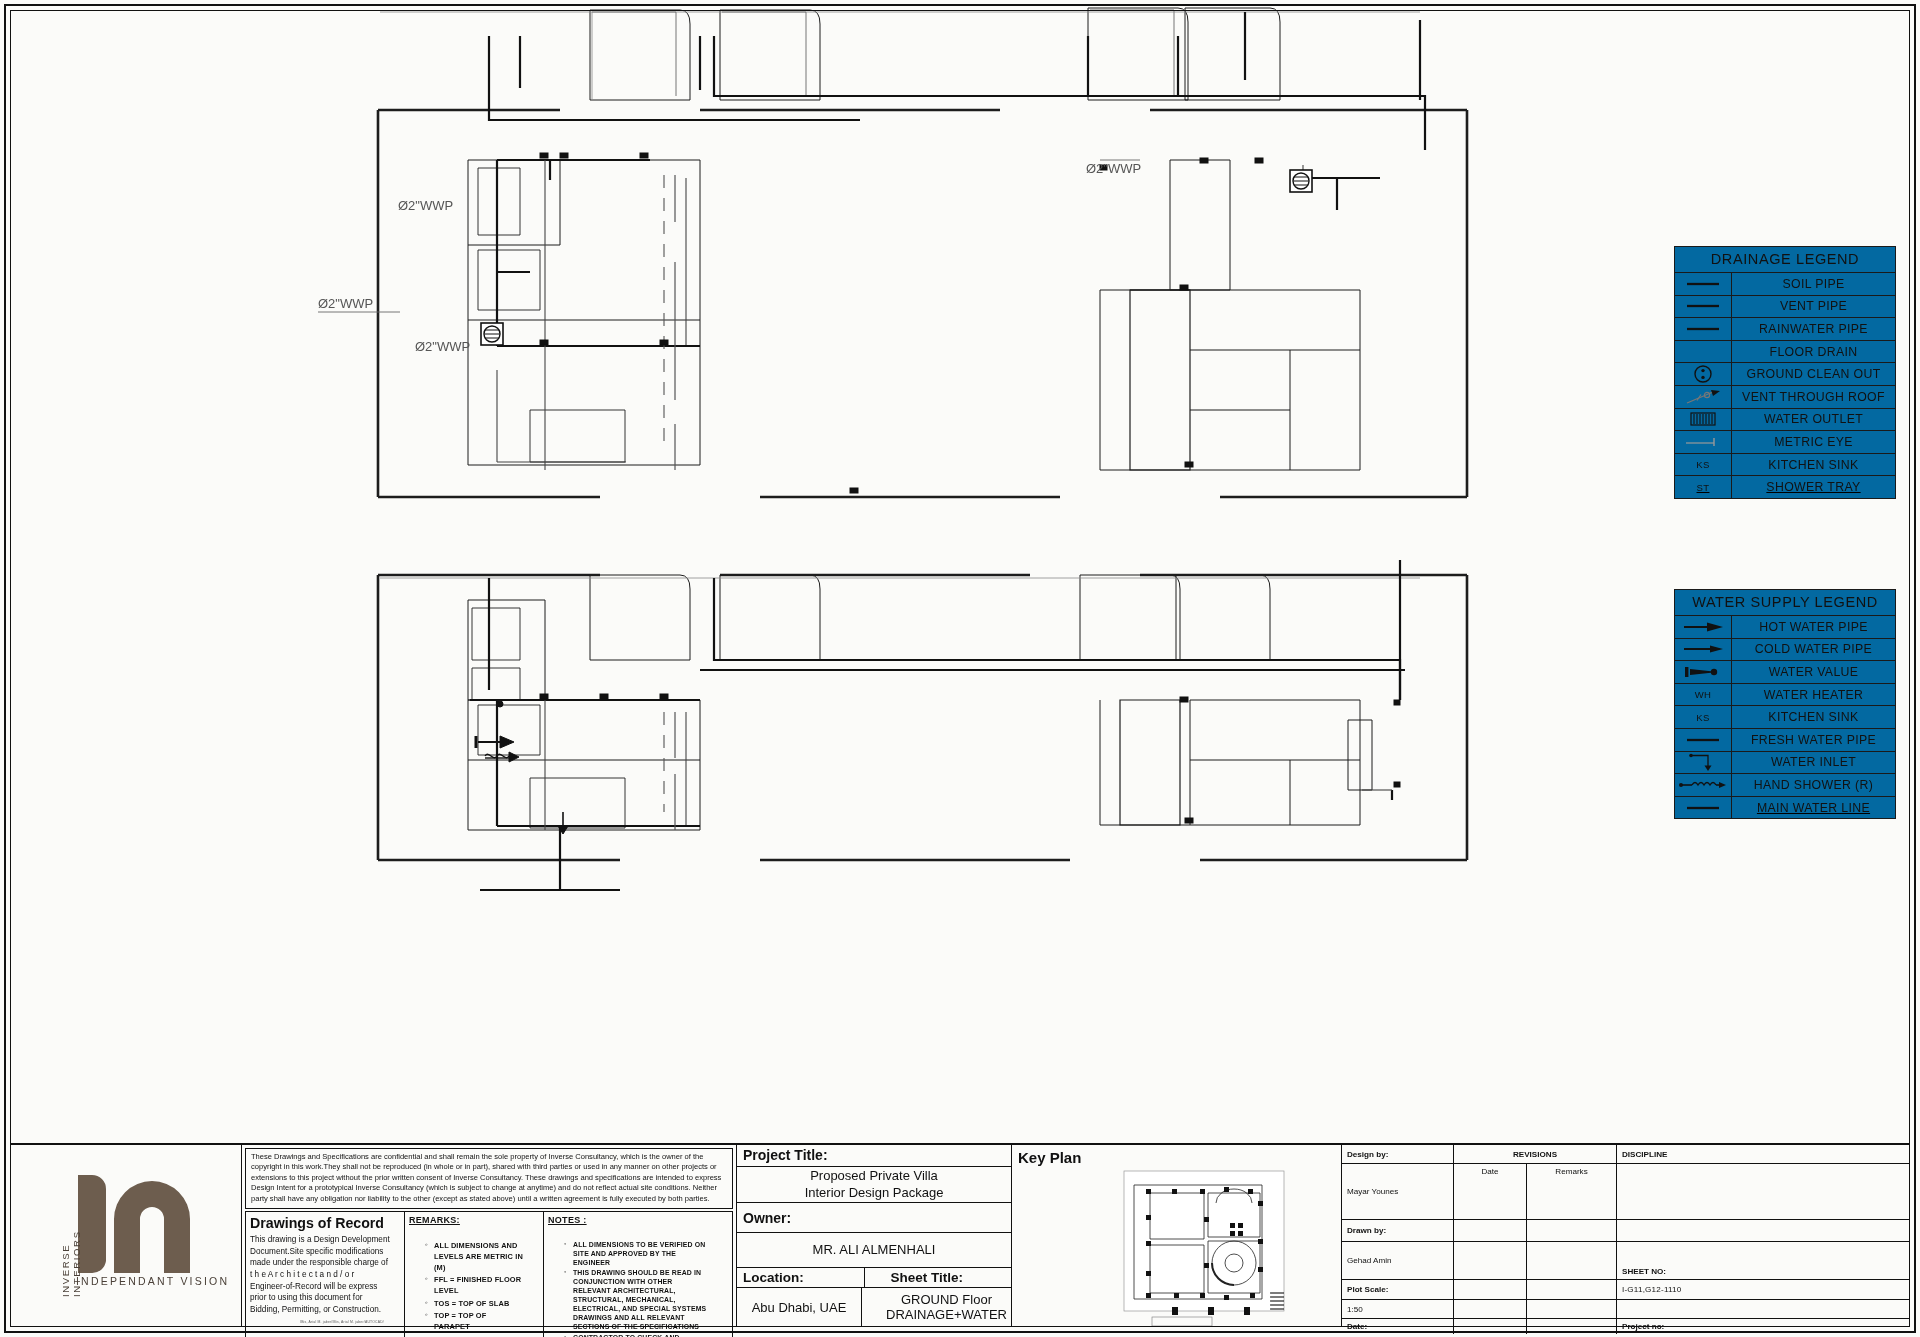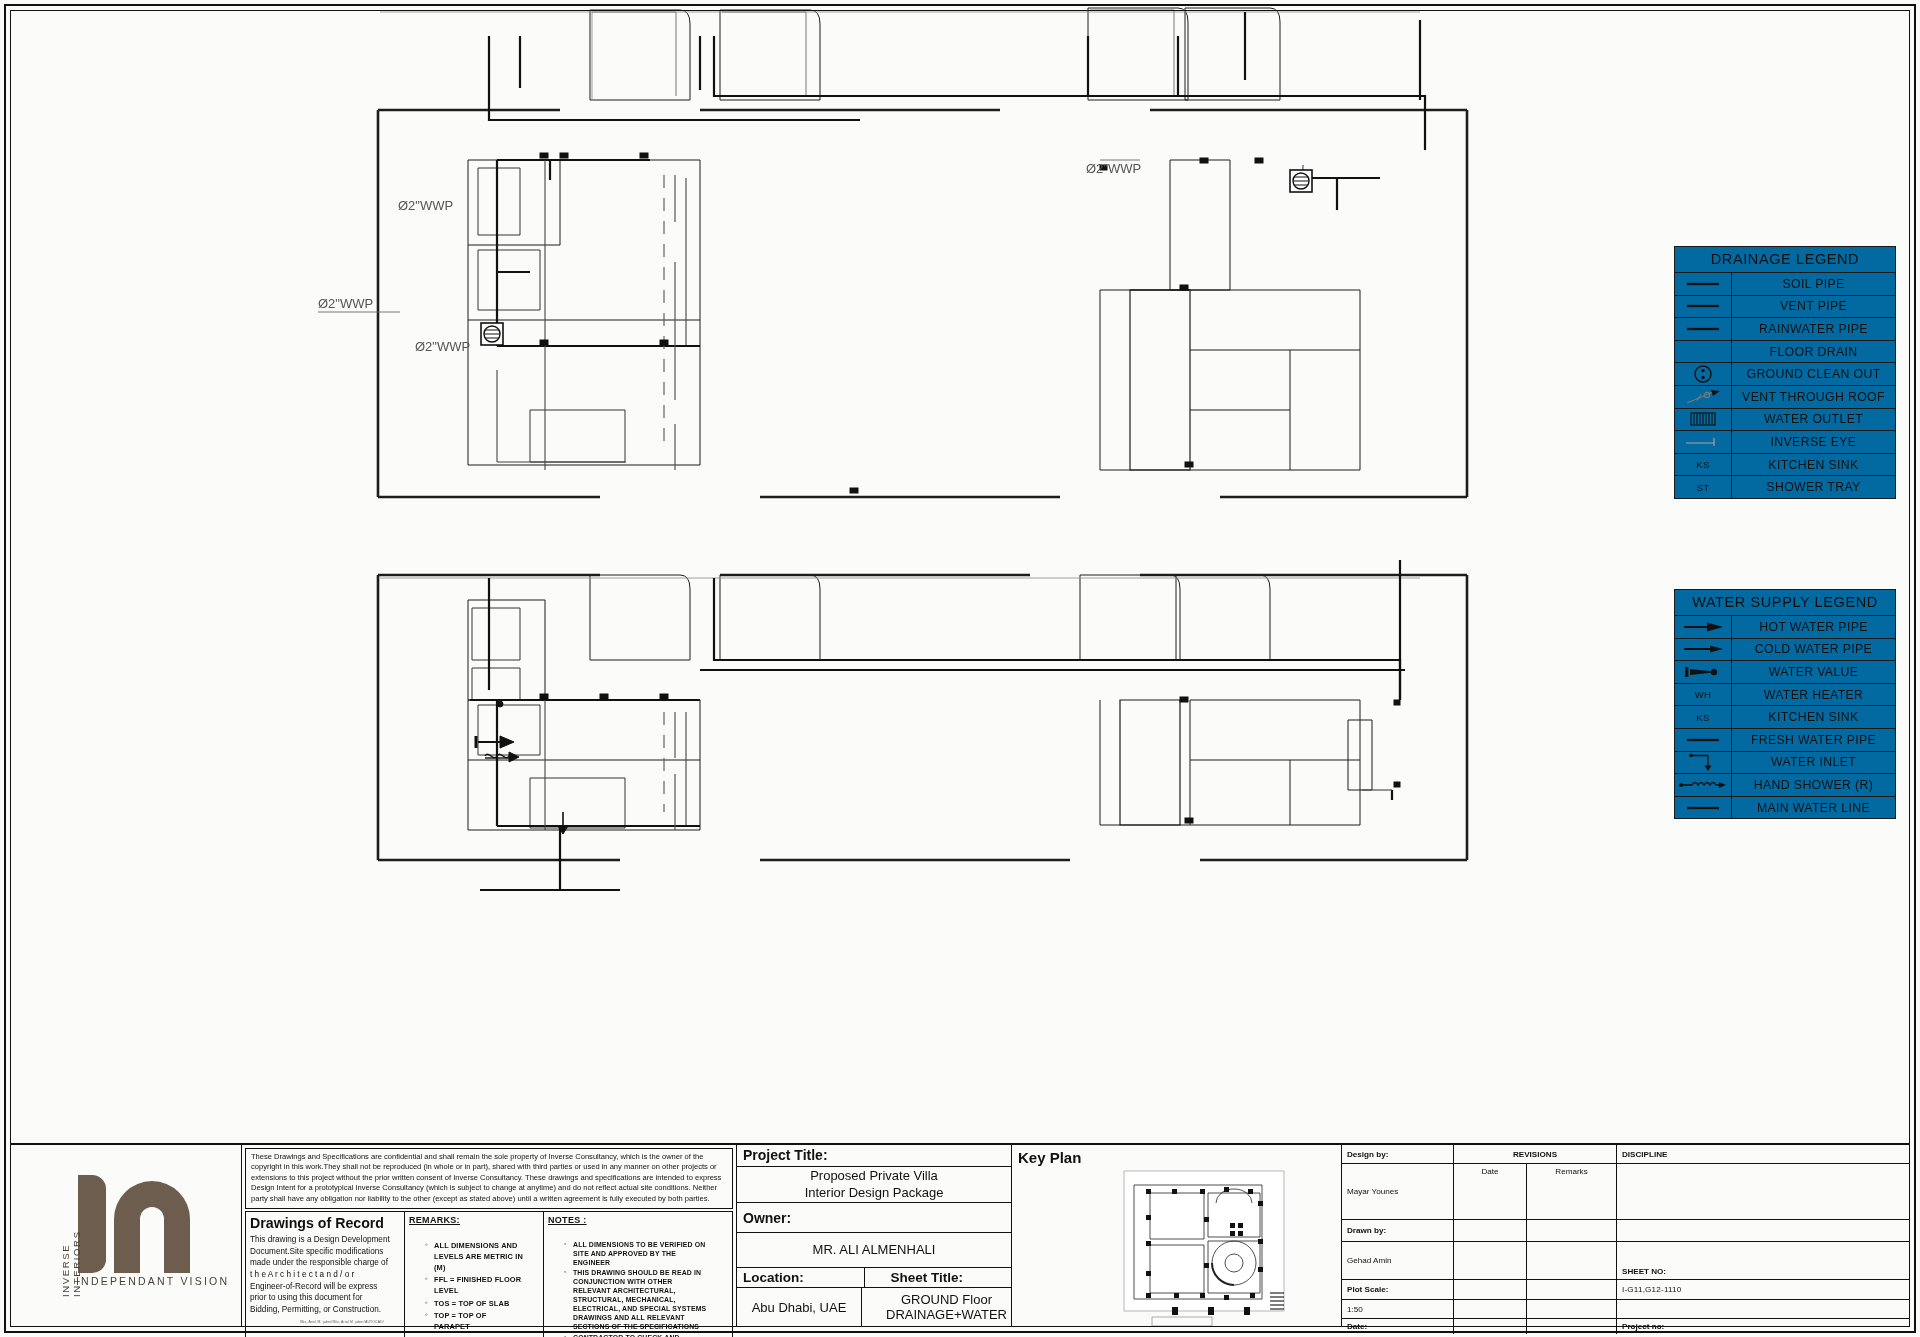--- a/index.html
+++ b/index.html
@@ -10,21 +10,21 @@
   .frame-inner{position:absolute;left:10px;top:10px;width:1900px;height:1317px;border:1px solid #111;box-sizing:border-box;}
 
   
   .plan-svg{position:absolute;left:0;top:0;width:1920px;height:1140px;pointer-events:none;}
 
   
   .legend{position:absolute;border:1px solid #1a1a1a;background:#0369a1;box-sizing:border-box;}
   .legend-title{border-bottom:1px solid #1a1a1a;text-align:center;font-size:14.5px;letter-spacing:.6px;
                 padding:4px 0 5px;color:#111;}
   .legend-row{display:flex;border-bottom:1px solid #1a1a1a;height:21.6px;align-items:stretch;}
-  .legend-row:last-child{border-bottom:none;}
+  .legend-row:last-child{border-bottom:none;text-decoration:underline;}
   .legend-sym{width:56px;border-right:1px solid #1a1a1a;display:flex;align-items:center;justify-content:center;}
   .legend-lbl{flex:1;display:flex;align-items:center;justify-content:center;font-size:12.3px;letter-spacing:.35px;color:#111;}
   .sym-txt{font-size:9.5px;letter-spacing:.4px;color:#111;}
   #legend-drainage{left:1674px;top:246px;width:222px;}
   #legend-water{left:1674px;top:589px;width:222px;}
 
   
   .tb{position:absolute;left:10px;top:1143px;width:1900px;height:184px;box-sizing:border-box;
       border-top:2px solid #111;display:flex;}
   .tb-cell{box-sizing:border-box;}
@@ -369,21 +369,21 @@
       <div class="legend-lbl">WATER OUTLET</div>
     </div>
 
     <div class="legend-row">
       <div class="legend-sym">
         <svg width="38" height="12">
             <line x1="2" y1="7" x2="30" y2="7" stroke="#999" stroke-width="1.2"></line>
         <line x1="30" y1="2" x2="30" y2="10" stroke="#999" stroke-width="1.4"></line>
           </svg>
       </div>
-      <div class="legend-lbl">INVERSE EYE</div>
+      <div class="legend-lbl">METRIC EYE</div>
     </div>
 
     <div class="legend-row">
       <div class="legend-sym">
         <span class="sym-txt">KS</span>
       </div>
       <div class="legend-lbl">KITCHEN SINK</div>
     </div>
 
     <div class="legend-row">

